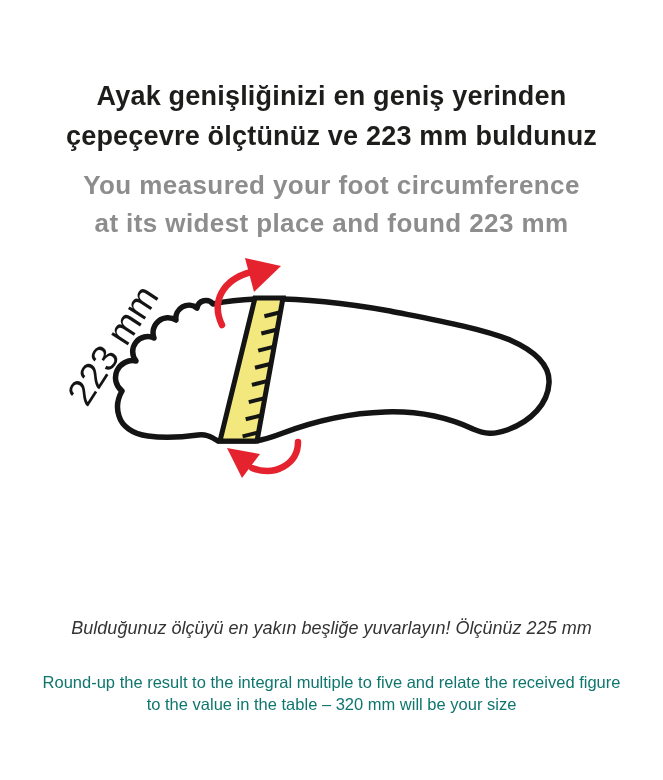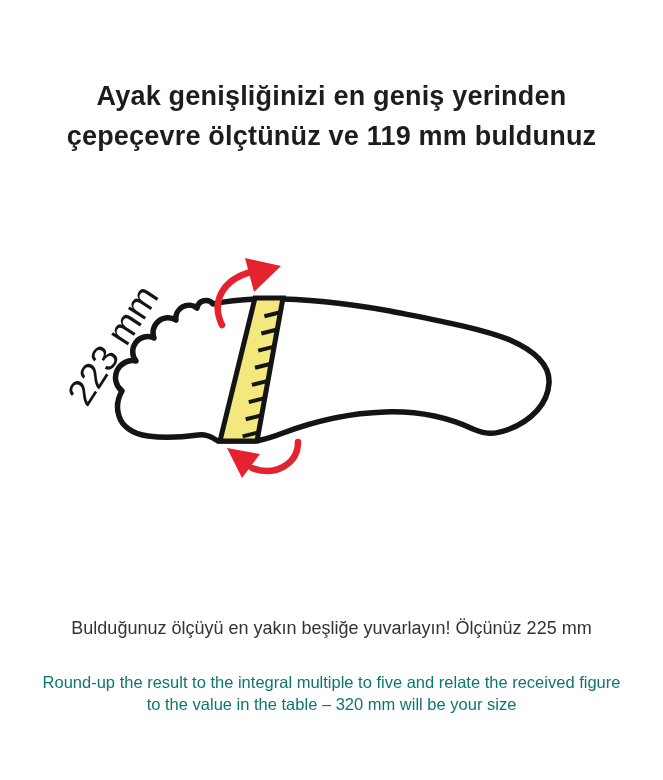--- a/index.html
+++ b/index.html
@@ -54,43 +54,48 @@
   .footer-tr {
     position: absolute;
     top: 618px;
     left: 0;
     width: 663px;
     text-align: center;
     font-size: 18px;
     font-weight: 400;
     color: #333333;
     letter-spacing: 0px;
+    font-style: italic;
   }
   .footer-en {
     position: absolute;
     top: 671px;
     left: 0;
     width: 663px;
     text-align: center;
     font-size: 16.5px;
     font-weight: 400;
     line-height: 22px;
     color: #0f766e;
   }
 </style>
 </head>
 <body>
 
 <div class="page">
 
   <div class="title-tr">
     <div>Ayak genişliğinizi en geniş yerinden</div>
-    <div>çepeçevre ölçtünüz ve 119 mm buldunuz</div>
+    <div>çepeçevre ölçtünüz ve 223 mm buldunuz</div>
   </div>
 
+  <div class="subtitle-en">
+    <div>You measured your foot circumference</div>
+    <div>at its widest place and found 223 mm</div>
+  </div>
 
   <svg class="illustration" viewBox="0 0 560 300" xmlns="http://www.w3.org/2000/svg">
 
     <path d="M 158,64
              C 200,55 260,58 335,71
              C 380,80 425,88 455,100
              C 480,111 495,125 494,143
              C 493,163 477,181 452,190
              C 438,195 430,194 418,189
              C 392,177 360,171 330,172

